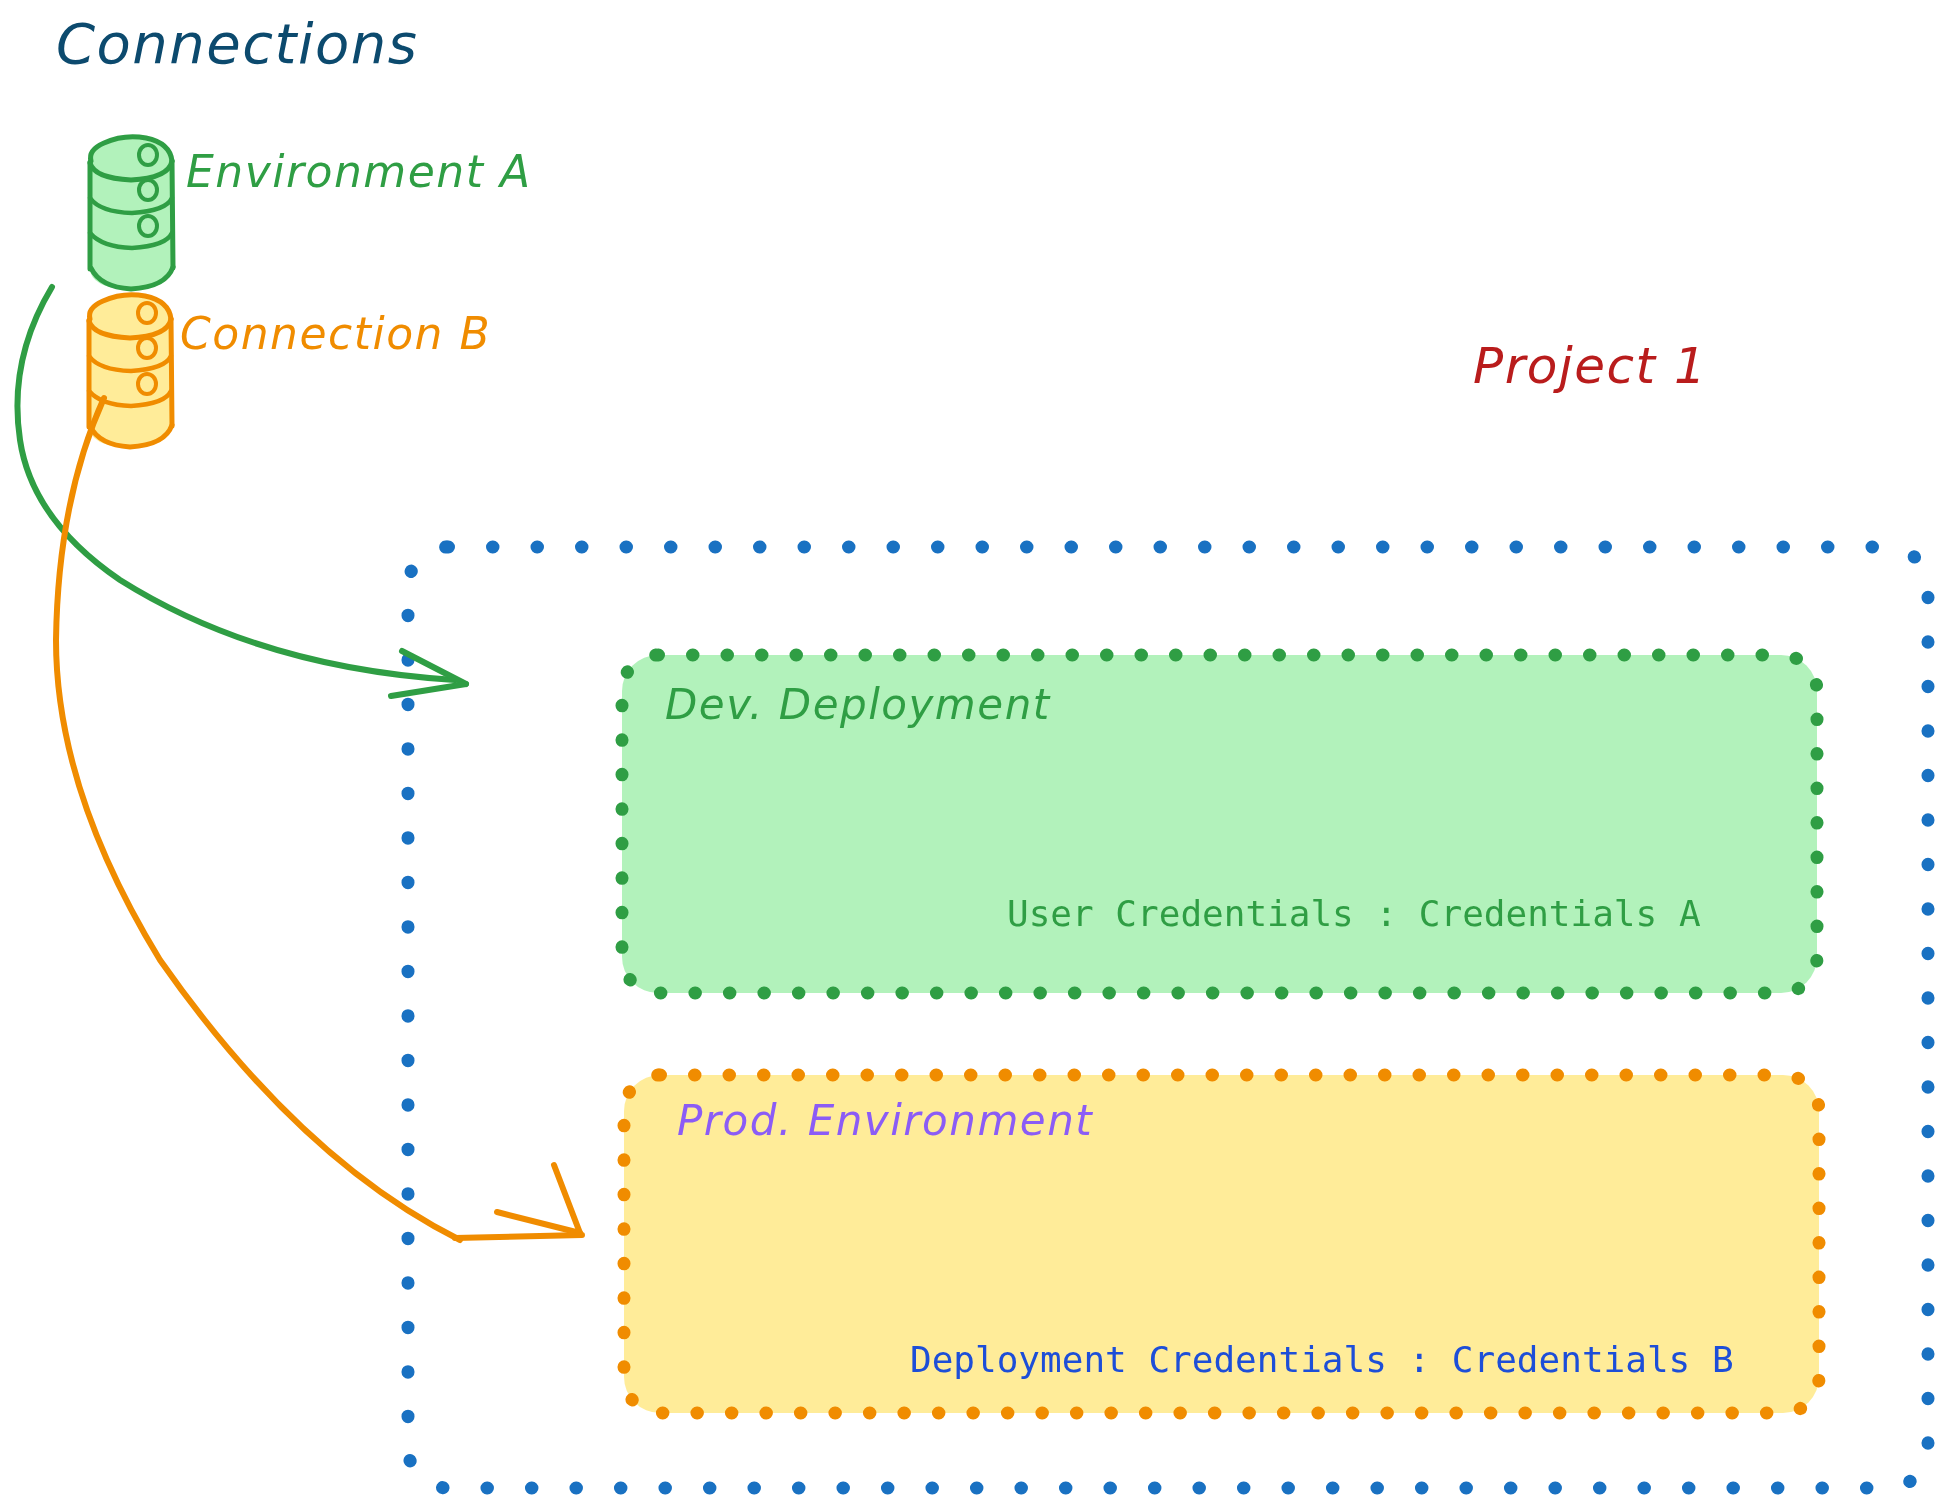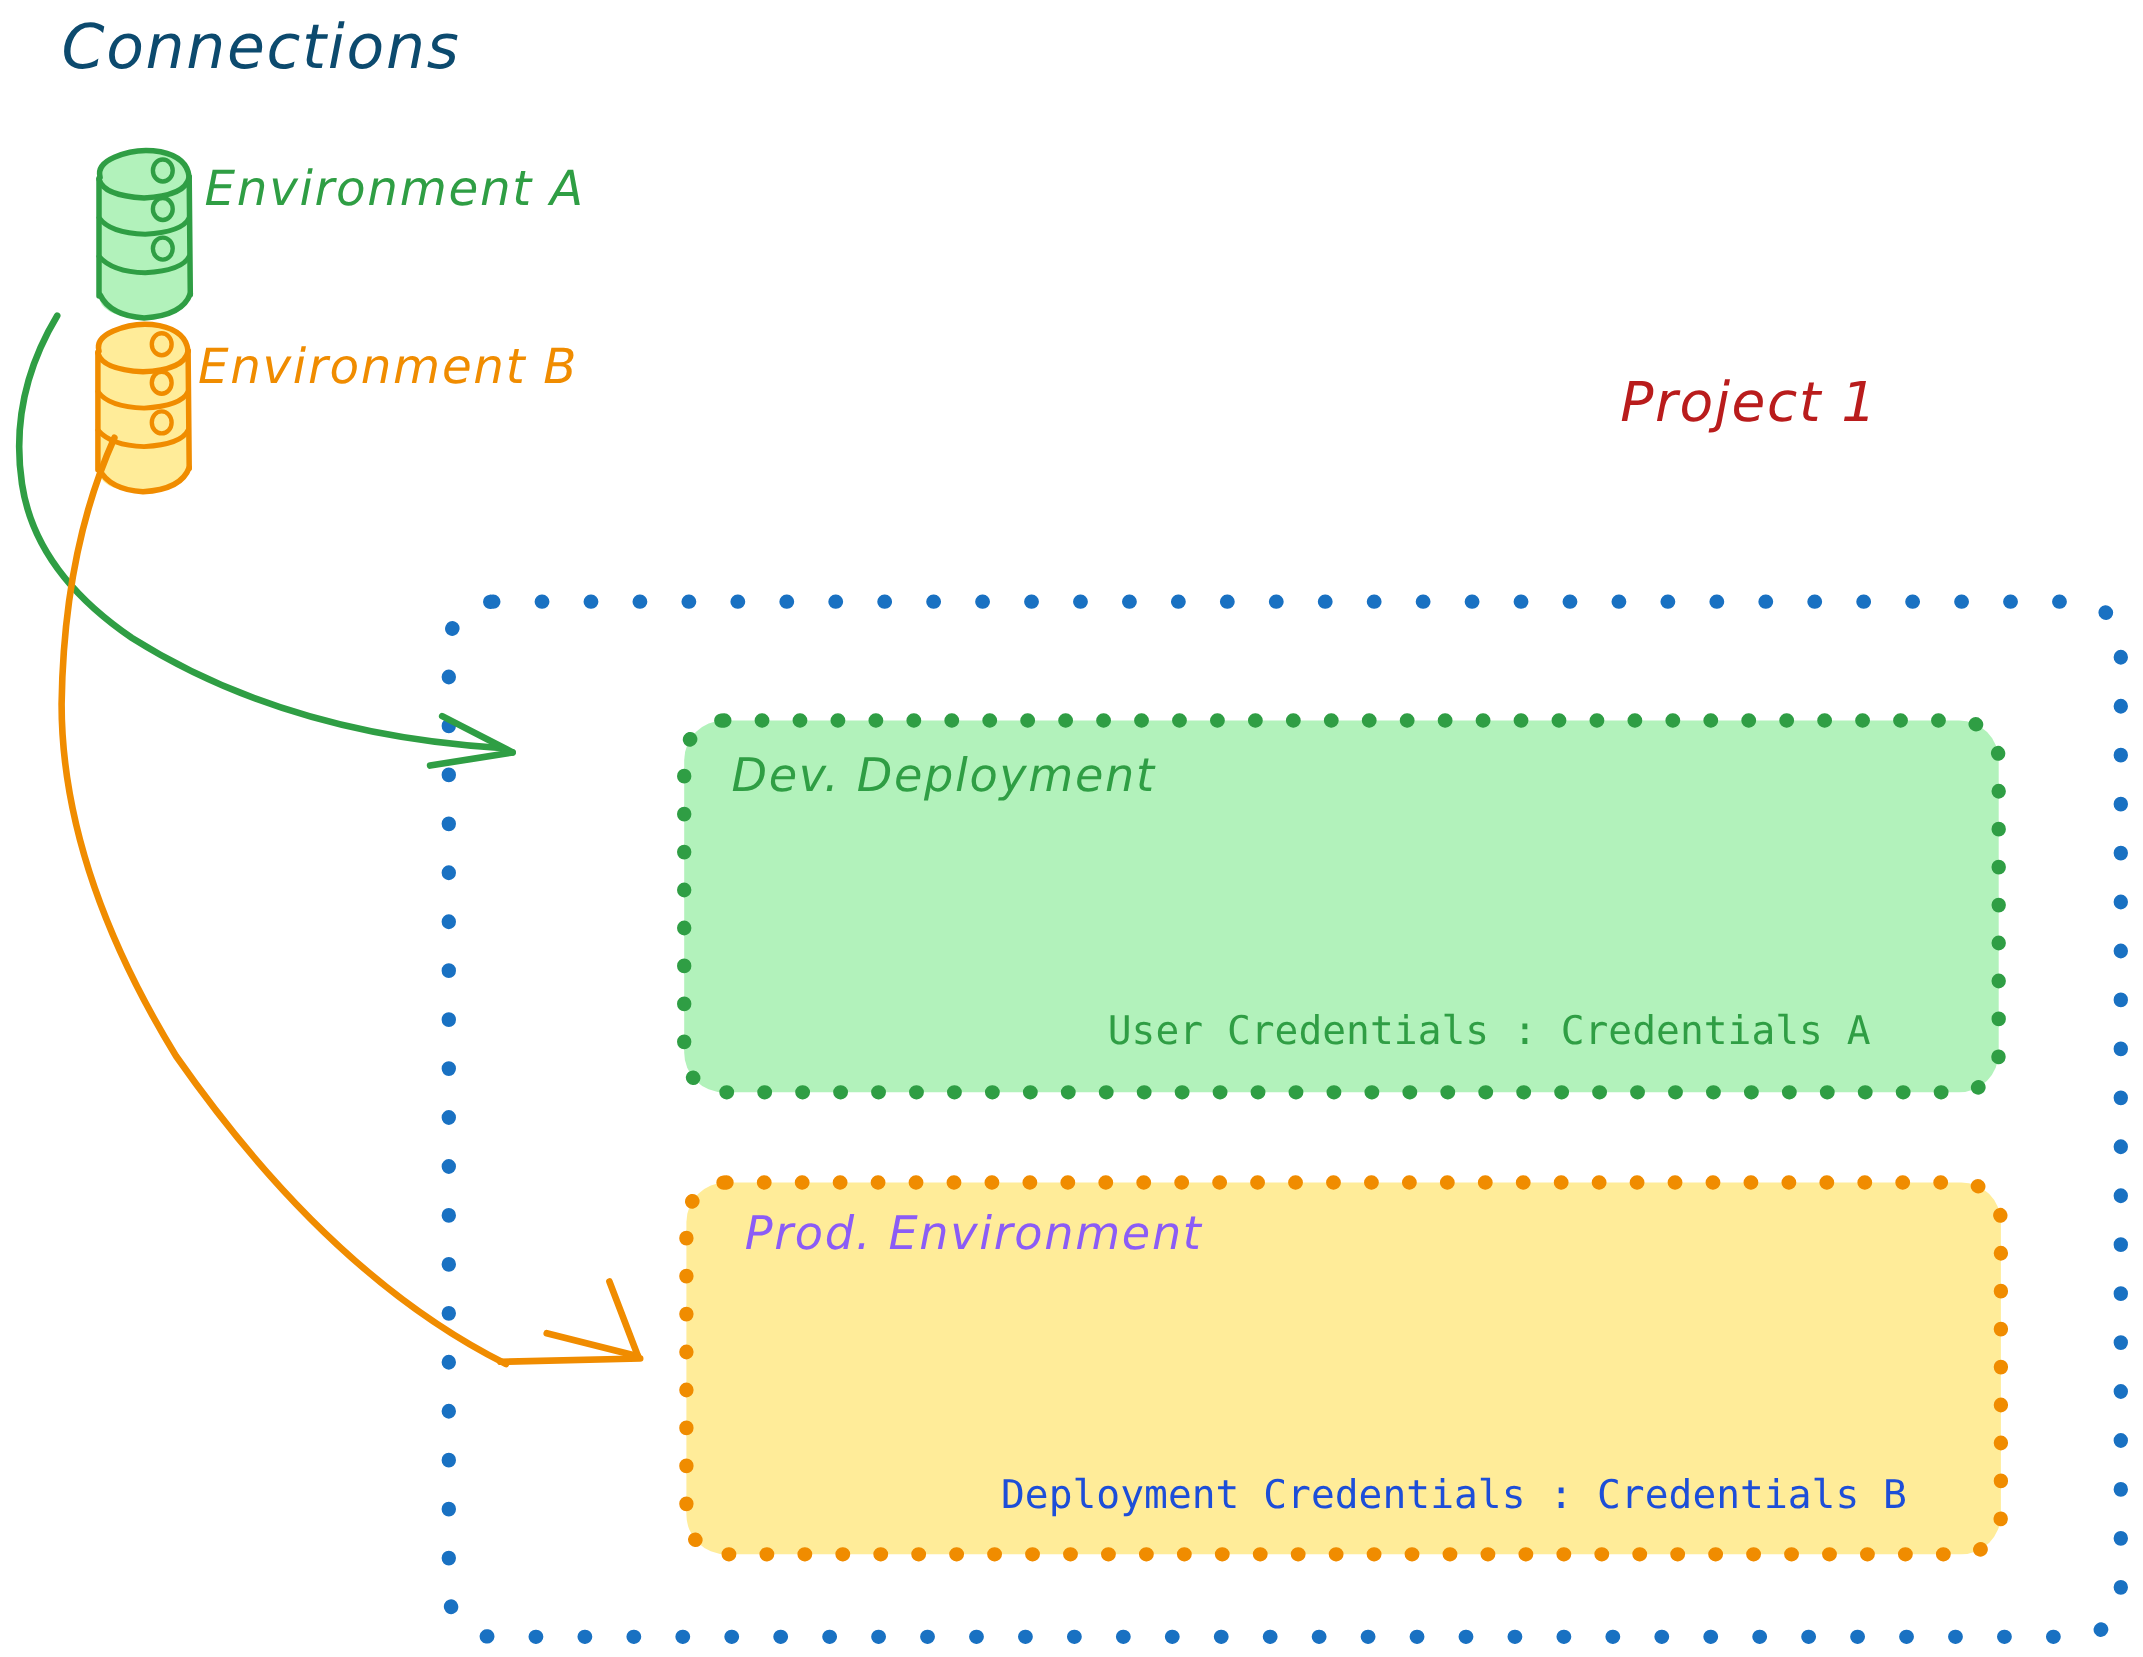--- a/index.html
+++ b/index.html
@@ -99,21 +99,21 @@
 
   #label-prod-credentials {
     left: 910px;
     top: 1462px;
     font-size: 36px;
     color: #1d4ed8;
     letter-spacing: 0px;
   }
 
   
-  #label-dev-credentials { top: 920px; text-align: right; }
+  #label-dev-credentials { top: 896px; text-align: right; }
   #label-prod-credentials { top: 1342px; }
 </style>
 </head>
 <body>
 
 <svg id="canvas" viewBox="0 0 1948 1506" xmlns="http://www.w3.org/2000/svg">
 
   <g>
     <rect x="408" y="547" width="1520" height="941" rx="40" ry="40" fill="none" stroke="#1971c2" stroke-width="13" stroke-linecap="round" stroke-dasharray="0.5 44"></rect>
   </g>
@@ -172,21 +172,21 @@
     <path d="M580 1233 L497 1212" fill="none" stroke="#f08c00" stroke-width="6" stroke-linecap="round"></path>
     <path d="M455 1238 L582 1235" fill="none" stroke="#f08c00" stroke-width="6" stroke-linecap="round"></path>
   </g>
 
 </svg>
 
 <div class="txt hand" id="title-connections">Connections</div>
 
 <div class="txt hand" id="label-connection-a">Environment A</div>
 
-<div class="txt hand" id="label-connection-b">Environment B</div>
+<div class="txt hand" id="label-connection-b">Connection B</div>
 
 <div class="txt hand" id="label-project-1">Project 1</div>
 
 <div class="txt hand" id="label-dev-env">Dev. Deployment</div>
 
 <div class="txt mono" id="label-dev-credentials">User Credentials : Credentials A</div>
 
 <div class="txt hand" id="label-prod-env">Prod. Environment</div>
 
 <div class="txt mono" id="label-prod-credentials">Deployment Credentials : Credentials B</div>

